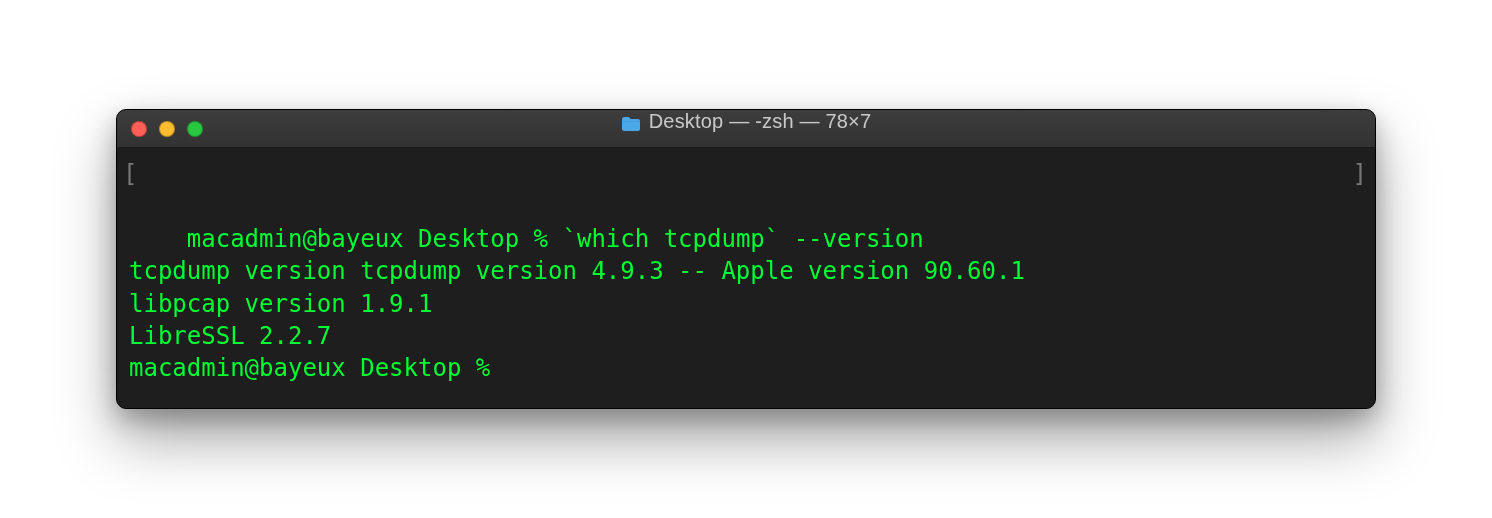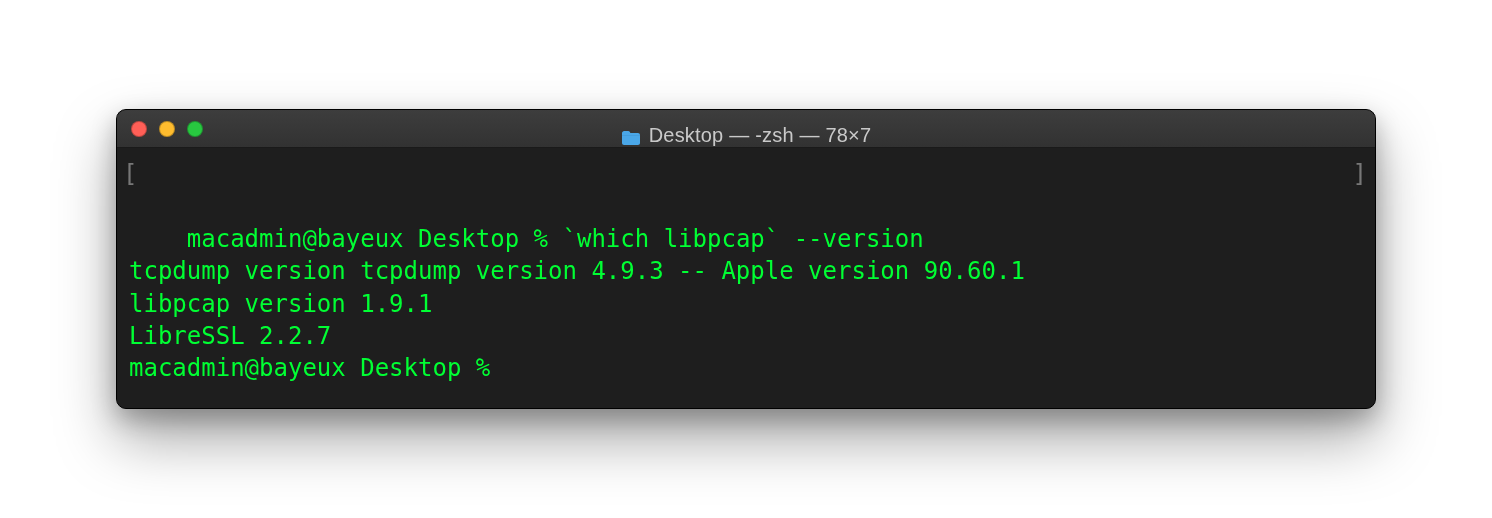--- a/index.html
+++ b/index.html
@@ -25,21 +25,21 @@
       overflow: hidden;
       border: 1px solid #000;
       display: flex;
       flex-direction: column;
     }
     .titlebar {
       height: 38px;
       background: linear-gradient(to bottom, #3d3d3d, #323232);
       border-bottom: 1px solid #1a1a1a;
       display: flex;
-      align-items: flex-end;
+      align-items: flex-start;
       position: relative;
       flex-shrink: 0;
     }
     .traffic-lights {
       display: flex;
       align-items: center;
       gap: 12px;
       padding-left: 14px;
       position: absolute;
       left: 0;
@@ -124,19 +124,19 @@
         <svg viewBox="0 0 20 16" width="20" height="16">
           <path d="M1 3.2 C1 2 2 1 3.2 1 L7.3 1 C7.9 1 8.4 1.3 8.7 1.8 L9.4 3 L17 3 C18.1 3 19 3.9 19 5 L19 13 C19 14.1 18.1 15 17 15 L3 15 C1.9 15 1 14.1 1 13 Z" fill="#4aa7e8"></path>
           <path d="M1 5 L19 5 L19 5.5 L1 5.5 Z" fill="#3a8bc6" opacity="0.6"></path>
         </svg>
       </span>
       <span>Desktop — -zsh — 78×7</span>
     </div>
   </div>
   <div class="terminal-body">
     <span class="bracket-left">[</span>
-    <span class="bracket-right">]</span><span class="line prompt-line">macadmin@bayeux Desktop % </span><span class="line">`which libpcap` --version</span>
+    <span class="bracket-right">]</span><span class="line prompt-line">macadmin@bayeux Desktop % </span><span class="line">`which tcpdump` --version</span>
 <span class="line">tcpdump version tcpdump version 4.9.3 -- Apple version 90.60.1</span>
 <span class="line">libpcap version 1.9.1</span>
 <span class="line">LibreSSL 2.2.7</span>
 <span class="line prompt-line">macadmin@bayeux Desktop % </span><span class="cursor"></span>
   </div>
 </div>
 
 </body></html>

